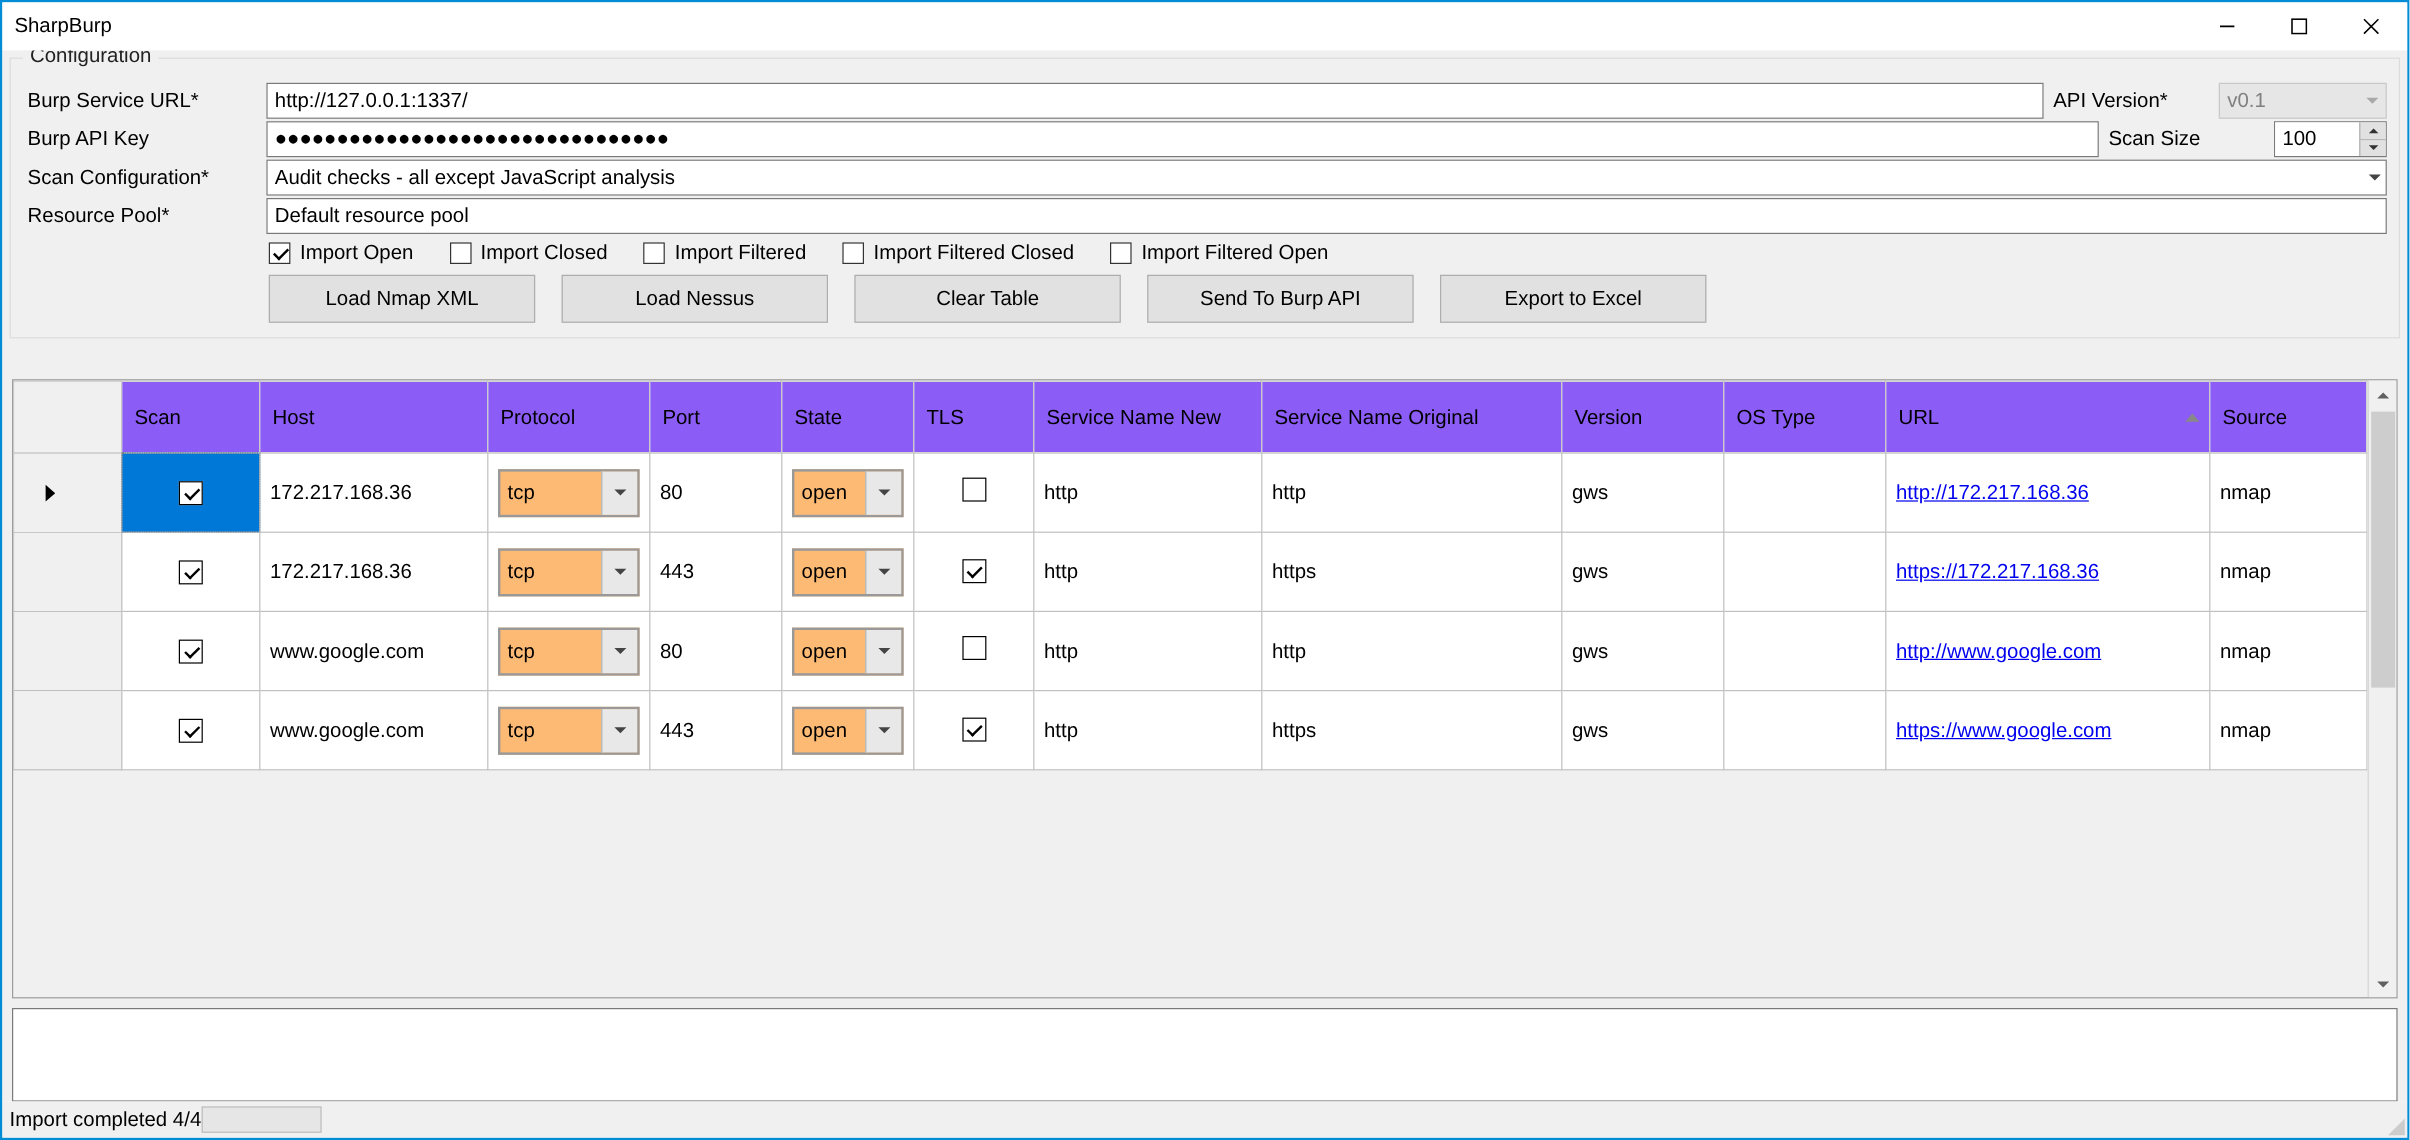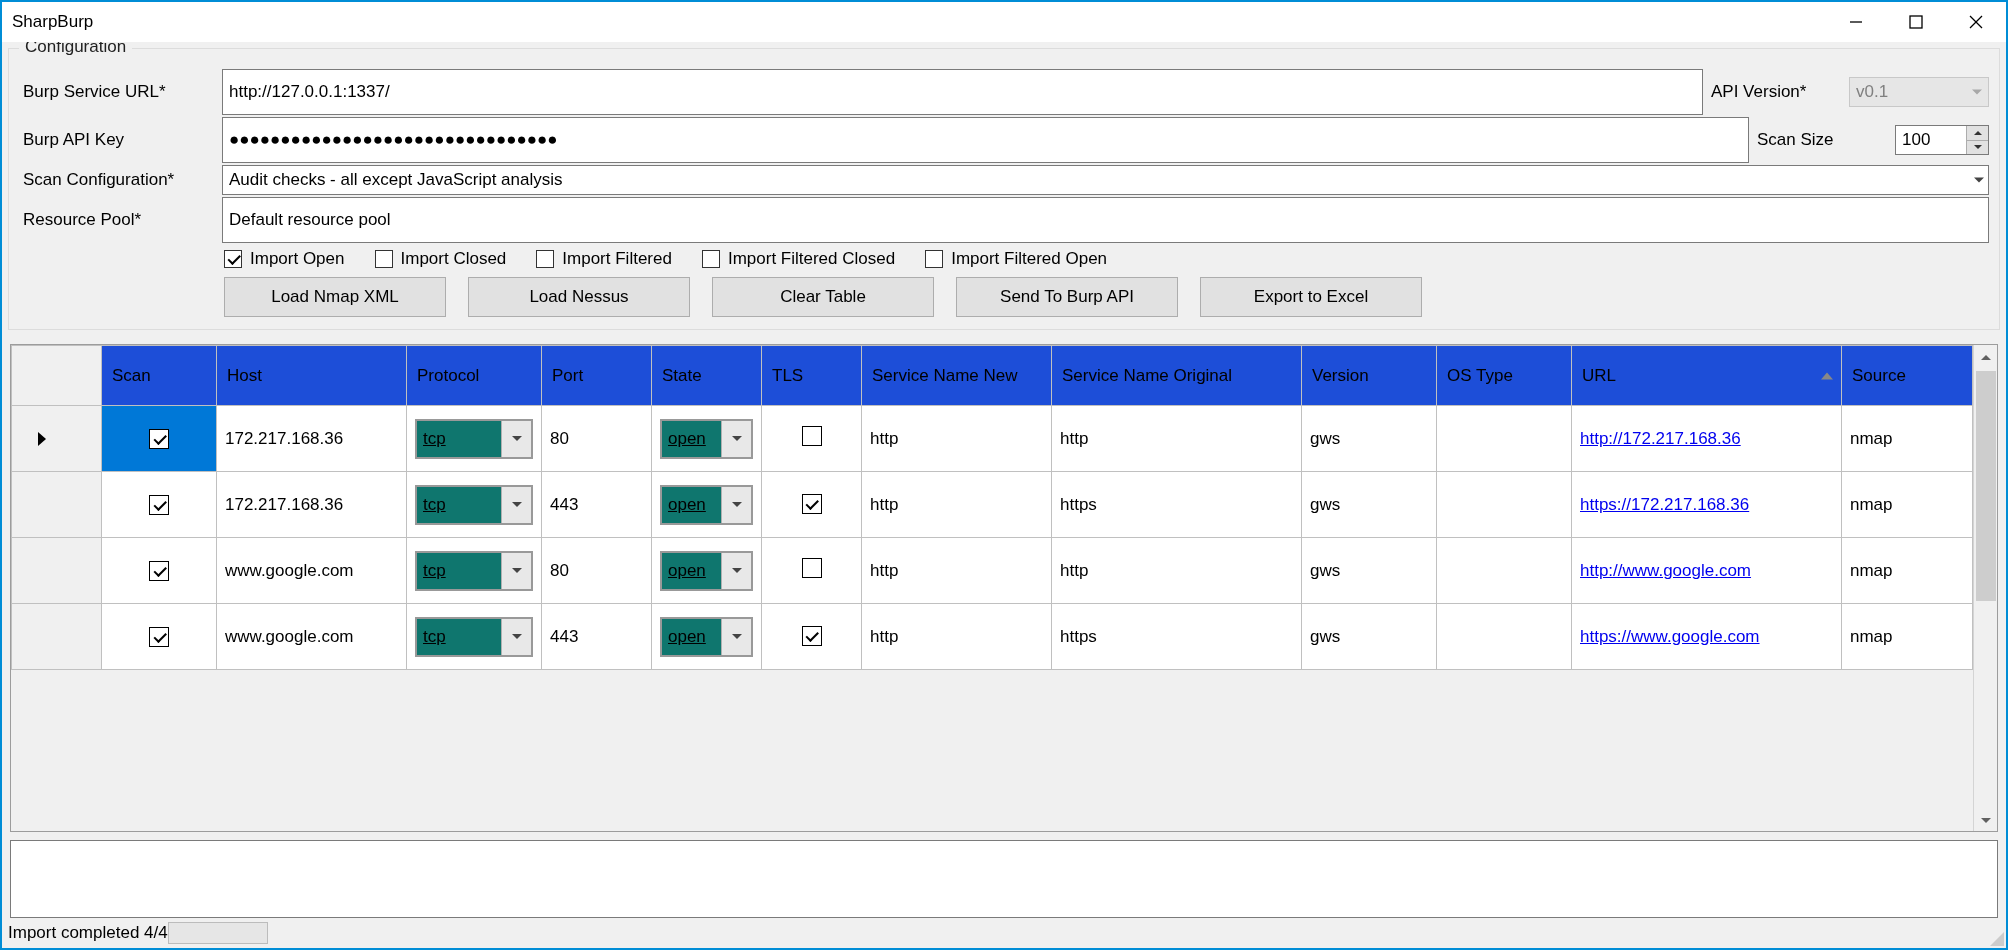--- a/index.html
+++ b/index.html
@@ -47,36 +47,36 @@
     background: #f0f0f0;
     padding: 6px 6px 0 6px;
     display: flex;
     flex-direction: column;
     overflow: hidden;
   }
   .groupbox {
     border: 1px solid #dcdcdc;
     position: relative;
     padding: 20px 10px 12px 10px;
-    margin-bottom: 14px;
+    margin-bottom: 34px;
   }
   .groupbox-legend {
     position: absolute;
     top: -12px;
     left: 10px;
     background: #f0f0f0;
     padding: 0 6px;
     font-size: 17px;
     color: #222;
   }
   .cfg-rows { display: flex; flex-direction: column; gap: 2px; }
   .cfg-row { display: flex; align-items: center; gap: 8px; }
   .lbl { width: 195px; padding-left: 4px; }
   .textbox {
-    height: 46px;
+    height: 30px;
     border: 1px solid #7a7a7a;
     background: #fff;
     padding: 2px 6px;
     font-size: 17px;
     font-family: inherit;
   }
   .textbox.flex { flex: 1; }
   .combo {
     height: 30px;
     border: 1px solid #7a7a7a;
@@ -218,21 +218,21 @@
     table-layout: fixed;
     width: 100%;
   }
   .dg th, .dg td {
     border: 1px solid #c0c0c0;
     text-align: left;
     vertical-align: middle;
     font-weight: normal;
   }
   .dg th {
-    background: #1d4ed8;
+    background: #8b5cf6;
     height: 60px;
     padding: 6px 10px;
     position: relative;
   }
   .dg td {
     background: #fff;
     height: 66px;
     padding: 0 8px;
   }
   .rowheader {
@@ -263,23 +263,23 @@
     content: "";
     width: 5px; height: 10px;
     border: solid #000;
     border-width: 0 2px 2px 0;
     transform: rotate(45deg) translateY(-1px);
   }
   .cell-combo-wrap { margin: 0; padding: 3px; }
   .cell-combo {
     height: 40px;
     border: 2px solid #999;
-    background: #0f766e;
+    background: #fdba74;
     display: flex; align-items: center;
-    position: relative; padding-left: 6px; text-decoration: underline;
+    position: relative; padding-left: 6px;
   }
   .cell-combo .cdrop {
     position: absolute; right: 0; top: 0; bottom: 0;
     width: 30px; border-left: 1px solid #b0b0b0;
     display: flex; align-items: center; justify-content: center;
     background: #e8e8e8;
   }
   .cell-combo .cdrop::after {
     content: "";
     width: 0; height: 0;

